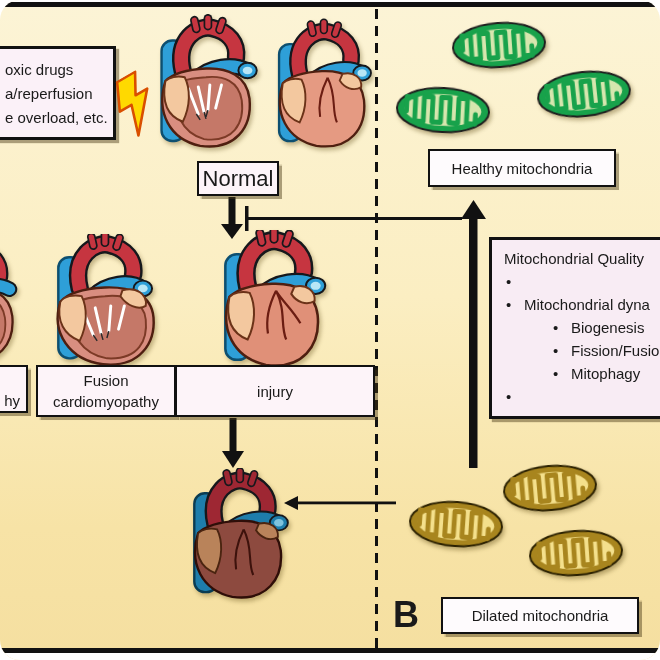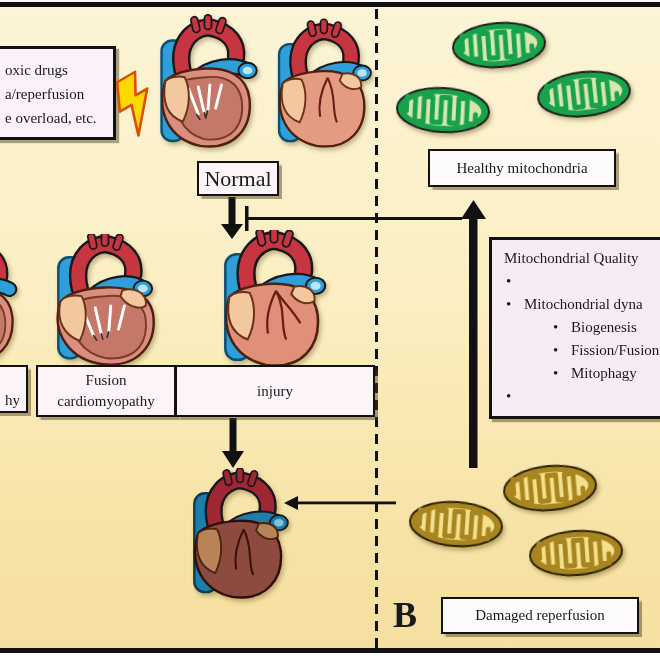--- a/index.html
+++ b/index.html
@@ -1,18 +1,18 @@
 <!DOCTYPE html>
 <html><head>
 <meta charset="utf-8">
 <style>
   html,body{margin:0;padding:0;background:#fff;}
   .canvas{position:relative;width:660px;height:660px;overflow:hidden;
     background:linear-gradient(180deg,#fcf4d6 0%,#fbeec2 45%,#f7e3a6 80%,#f5dfa0 100%);
-    font-family:Liberation Serif, serif;color:#1a1a1a;}
+    font-family:Liberation Sans, sans-serif;color:#1a1a1a;border-radius:20px;}
   .frame-top{position:absolute;left:0;top:2px;width:660px;height:5px;background:#111;}
   .frame-bottom{position:absolute;left:0;top:648px;width:660px;height:5px;background:#111;}
   .white-strip-top{position:absolute;left:0;top:0;width:660px;height:2px;background:#fff;}
   .white-strip-bottom{position:absolute;left:0;top:653px;width:660px;height:7px;background:#fff;}
   .dashed-divider{position:absolute;left:375px;top:9px;width:3px;height:639px;
     background:repeating-linear-gradient(180deg,#111 0 10px,transparent 10px 17px);}
   .labelbox{position:absolute;background:#fdf4f9;border:2.5px solid #111;
     box-shadow:2.5px 2.5px 1px rgba(70,55,20,.45);display:flex;flex-direction:column;
     align-items:center;justify-content:center;text-align:center;font-size:15px;line-height:21px;}
   .stimuli-box{position:absolute;left:-34px;top:46px;width:150px;height:94px;background:#fbf1f8;
@@ -265,21 +265,21 @@
   <div class="labelbox" style="left:175px;top:365px;width:196px;height:48px">
     <div>injury</div>
   </div>
 
 
   <div class="labelbox" style="left:428px;top:149px;width:184px;height:34px;background:#fefbfd">
     <div>Healthy mitochondria</div>
   </div>
 
   <div class="labelbox" style="left:441px;top:597px;width:194px;height:33px;background:#fefbfd">
-    <div>Damaged reperfusion</div>
+    <div>Dilated mitochondria</div>
   </div>
 
   <div class="mqc-box">
     <div style="padding-left:3px">Mitochondrial Quality</div>
     <div class="mqc-row lvl1">
       <span class="bullet"></span>
     </div>
     <div class="mqc-row lvl1">
       <span class="bullet"></span>
       <span>Mitochondrial dyna</span>

